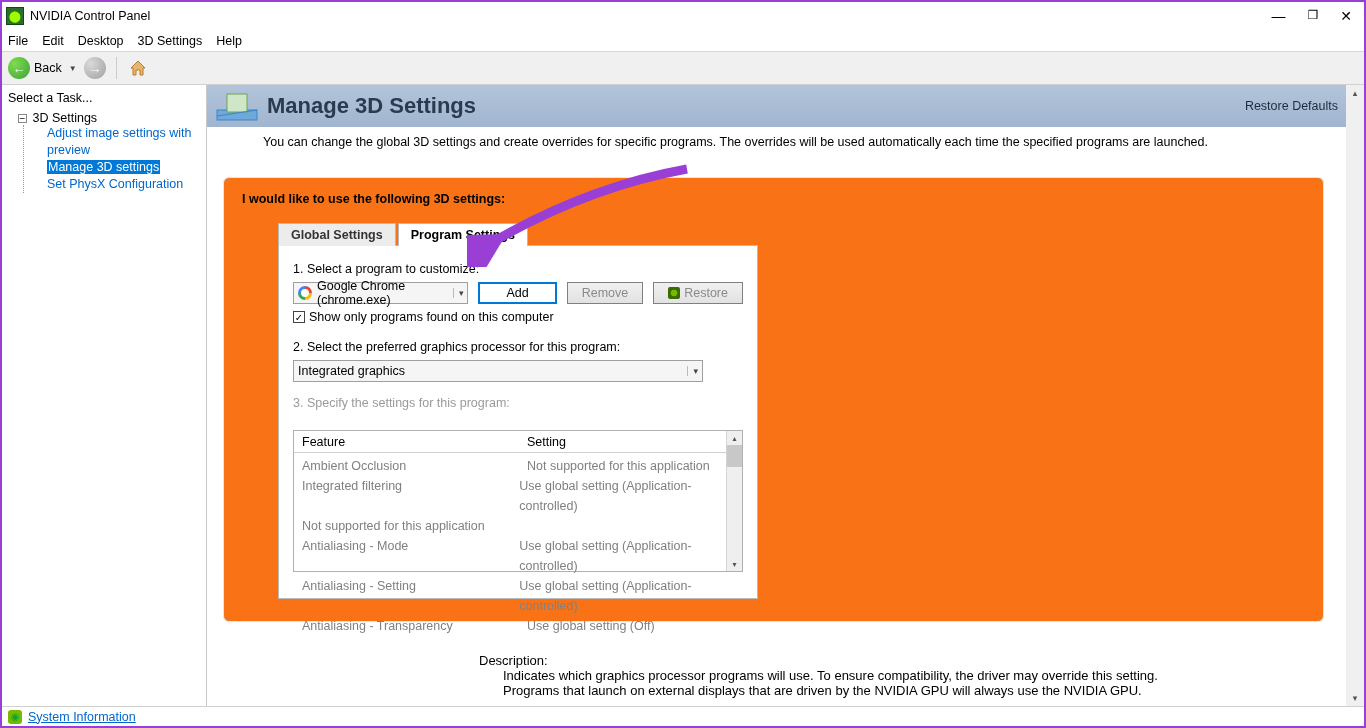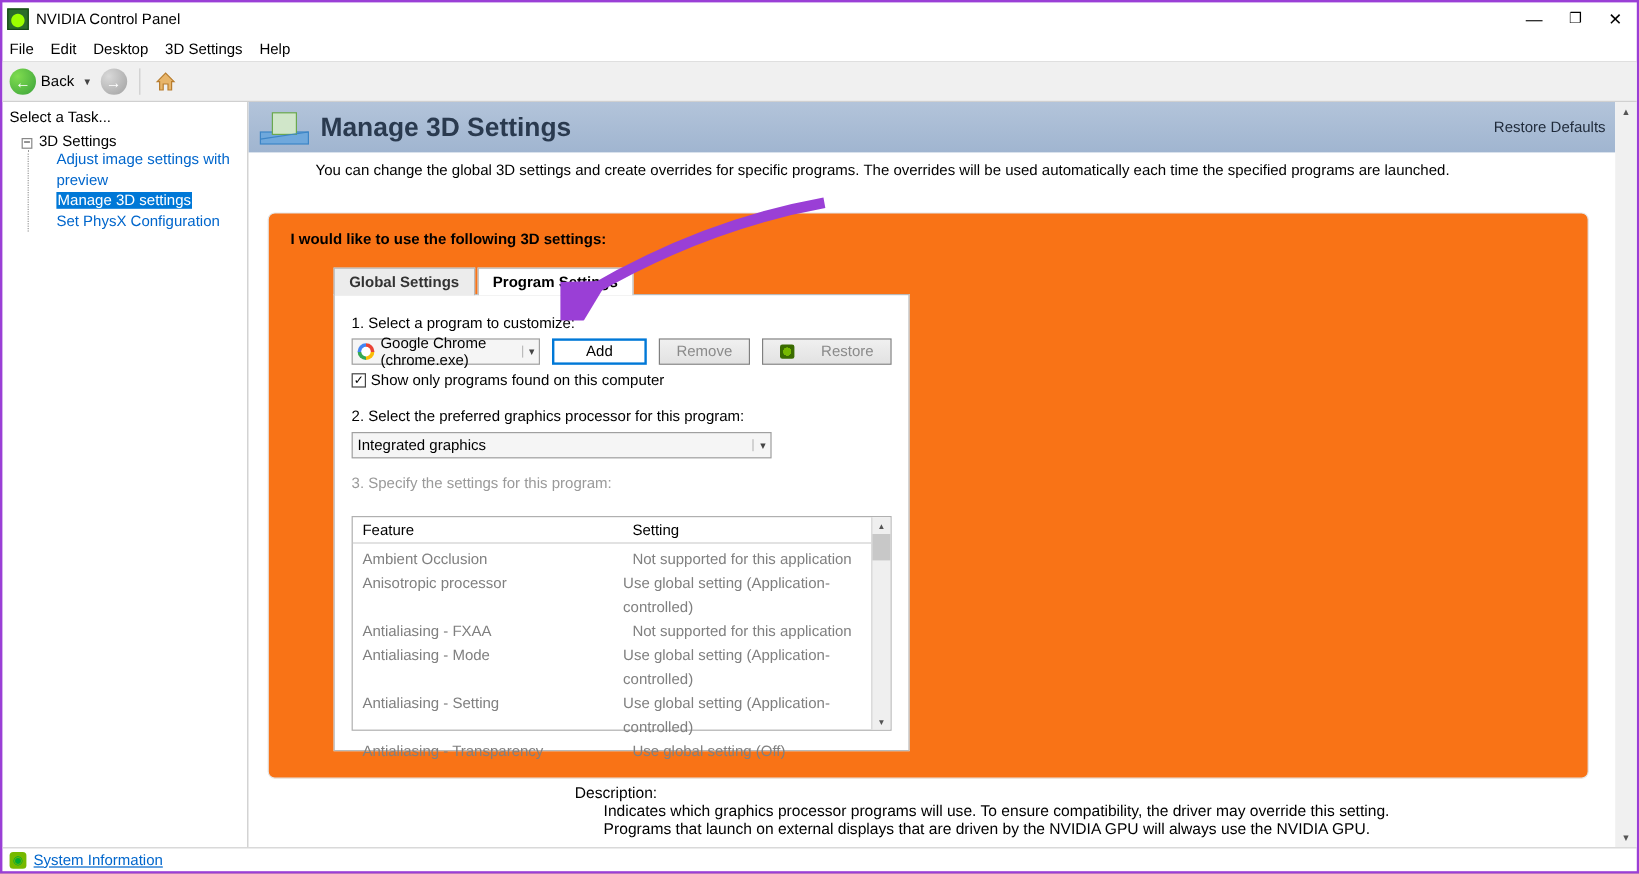--- a/index.html
+++ b/index.html
@@ -39,38 +39,38 @@
   .header-bar h1 { font-size:22px; font-weight:bold; color:#2a3a4f; margin:0; font-family:"Trebuchet MS","Segoe UI",sans-serif; }
   .header-bar .restore { margin-left:auto; font-size:12.5px; color:#1f2a3a; }
   .intro { font-size:12.5px; color:#000; padding:8px 28px 10px 56px; }
 
   .panel { margin:18px 40px 0 16px; background:#f97316; border:1px solid #e6e6e6; border-radius:6px; padding:14px 18px 22px 18px; position:relative; }
   .panel .lead { font-weight:bold; font-size:12.5px; margin-bottom:16px; }
   .tabstrip { margin-left:36px; display:flex; align-items:flex-end; font-size:12.5px; }
   .tab { padding:4px 12px; border:1px solid #b9b9b9; border-bottom:none; background:#ececec; margin-right:2px; position:relative; top:1px;font-weight:bold; }
   .tab.inactive { color:#333; }
   .tab.active { background:#fff; color:#000; z-index:2; }
-  .tab-body { border:1px solid #b9b9b9; background:#fff; width:480px; margin-left:36px; padding:10px 14px 16px 14px; font-size:12.5px; }
+  .tab-body { border:1px solid #b9b9b9; background:#fff; width:480px; margin-left:36px; padding:10px 14px 26px 14px; font-size:12.5px; }
   .step-lbl { margin:6px 0 6px 0; }
   .row { display:flex; gap:10px; }
   .combo { border:1px solid #a0a0a0; background:#f5f5f5; height:22px; display:flex; align-items:center; padding:0 4px 0 4px; font-size:12.5px; }
   .combo .cv { flex:1; }
   .combo .arrow { font-size:9px; color:#444; border-left:1px solid #bbb; padding-left:5px; }
   .combo.prog { width:200px; }
   .combo.prog .ch-icon { width:14px; height:14px; border-radius:50%; background:conic-gradient(#ea4335 0 90deg,#fbbc05 90deg 180deg,#34a853 180deg 270deg,#4285f4 270deg 360deg); margin-right:5px; position:relative; }
   .combo.prog .ch-icon::after { content:""; position:absolute; inset:3px; background:#fff; border-radius:50%; }
   .btn { height:22px; border:1px solid #808080; background:linear-gradient(#fafafa,#e8e8e8); font-size:12.5px; padding:0 14px; display:inline-flex; align-items:center; }
   .btn.primary { border:2px solid #0078d7; background:#fff; color:#000; padding:0 26px; }
   .btn.disabled { color:#8a8a8a; background:linear-gradient(#f0f0f0,#e2e2e2); }
-  .btn.nv { display:inline-flex; gap:22px; }
+  .btn.nv { display:inline-flex; gap:4px; }
   .btn.nv .eye { width:12px; height:12px; background:radial-gradient(circle,#76b900 40%,#3a6b00 42%); border-radius:2px; }
   .check { margin-top:6px; display:flex; align-items:center; gap:4px; }
   .check .box { width:12px; height:12px; border:1px solid #444; display:inline-flex; align-items:center; justify-content:center; font-size:10px; color:#000; background:#fff; }
   .step3 { color:#9a9a9a; margin-top:14px; }
-  .table-wrap { border:1px solid #b0b0b0; height:179px; margin-top:20px; position:relative; }
+  .table-wrap { border:1px solid #b0b0b0; height:142px; margin-top:20px; position:relative; }
   .thead { display:flex; font-size:12.5px; color:#000; border-bottom:1px solid #d0d0d0; height:22px; align-items:center; padding-left:8px; }
   .tcol1 { width:225px; }
   .tbody { color:#808080; font-size:12.5px; padding:3px 0 0 8px; line-height:20px; }
   .trow { display:flex; }
   .tscroll { position:absolute; right:0; top:0; bottom:0; width:16px; background:#efefef; border-left:1px solid #d5d5d5; }
   .tscroll .arw { height:14px; font-size:8px; color:#555; display:flex; align-items:center; justify-content:center; }
   .tscroll .thumb { position:absolute; top:14px; width:100%; height:22px; background:#c8c8c8; }
   .tscroll .dn2 { position:absolute; bottom:0; width:100%; }
 
   .desc-block { position:absolute; bottom:8px; left:272px; right:30px; font-size:13px; }
@@ -166,42 +166,41 @@
               <span class="eye"></span>
               <span>Restore</span>
             </span>
         </div>
         <div class="check">
           <span class="box">✓</span>
           <span>Show only programs found on this computer</span>
         </div>
 
         <div class="step-lbl" style="margin-top:16px">2. Select the preferred graphics processor for this program:</div>
-        <div class="combo" style="width:350px">
+        <div class="combo" style="width:410px">
           <span class="cv">Integrated graphics</span>
           <span class="arrow">▾</span>
         </div>
 
         <div class="step-lbl step3">3. Specify the settings for this program:</div>
         <div class="table-wrap">
           <div class="thead">
             <div class="tcol1">Feature</div>
             <div>Setting</div>
           </div>
           <div class="tbody">
             <div class="trow">
                 <div class="tcol1">Ambient Occlusion</div>
                 <div>Not supported for this application</div>
               </div>
             <div class="trow">
-                <div class="tcol1">Anisotropic processor</div>
+                <div class="tcol1">Integrated filtering</div>
                 <div>Use global setting (Application-controlled)</div>
               </div>
             <div class="trow">
-                <div class="tcol1">Antialiasing - FXAA</div>
                 <div>Not supported for this application</div>
               </div>
             <div class="trow">
                 <div class="tcol1">Antialiasing - Mode</div>
                 <div>Use global setting (Application-controlled)</div>
               </div>
             <div class="trow">
                 <div class="tcol1">Antialiasing - Setting</div>
                 <div>Use global setting (Application-controlled)</div>
               </div>

